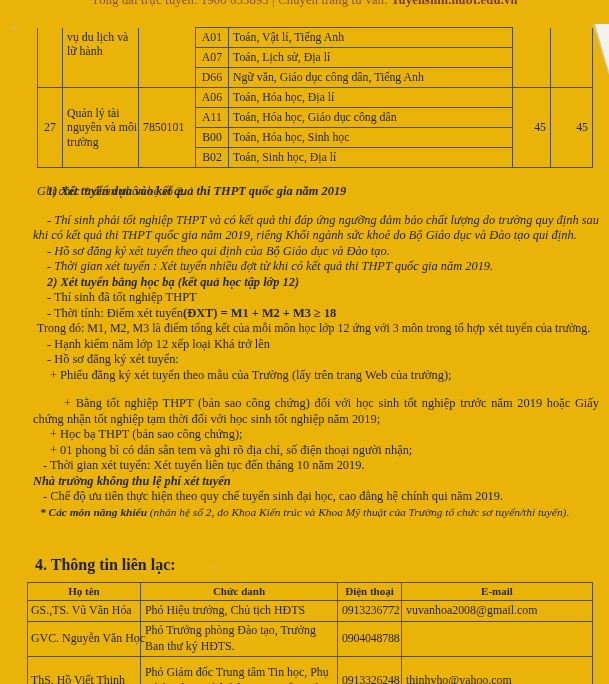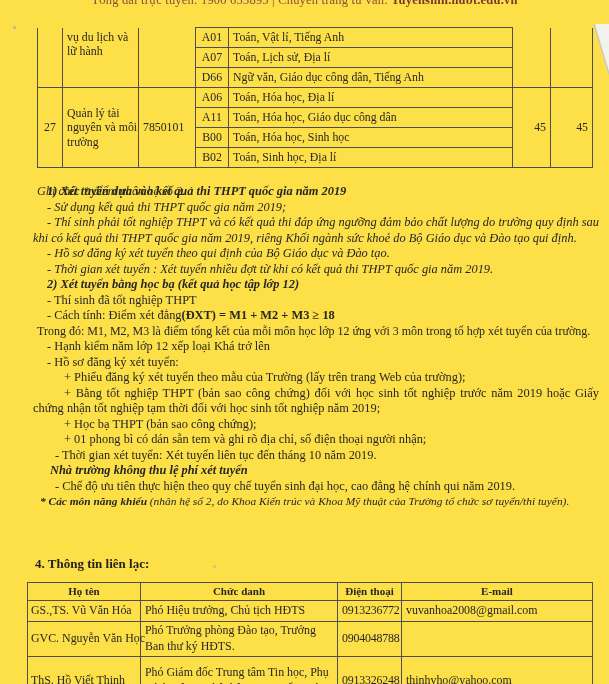--- a/index.html
+++ b/index.html
@@ -1,19 +1,19 @@
 <!DOCTYPE html>
 <html><head>
 <meta charset="utf-8">
 <style>
   * { margin:0; padding:0; box-sizing:border-box; }
   html,body { background:#ffffff; }
   .page {
     position:relative; width:609px; height:684px; overflow:hidden;
-    background:#fde047; color:#262626;
+    background:#eab308; color:#262626;
     font-family:"Liberation Serif","DejaVu Serif",serif;
   }
   
   .hotline {
     position:absolute; top:-7px; left:50%; transform:translateX(-50%);
     white-space:nowrap; font-size:12.5px; color:#8d4a3e; letter-spacing:.2px;
   }
   .hotline .site { font-weight:bold; color:#7c352c; }
 
   table { border-collapse:collapse; table-layout:fixed; }
@@ -27,32 +27,32 @@
   .adm td.combo { text-align:center; }
   .adm td.q { text-align:right; }
   .adm td.vtop { vertical-align:top; padding-top:2px; }
   .adm td.name div { white-space:nowrap; }
 
   .note { position:absolute; left:37px; top:184px; font-style:italic; font-size:12.3px; color:#30302e; }
 
   
   .bodyblock { position:absolute; left:33px; top:184px; width:566px; font-size:12.4px; line-height:15.5px; }
   .line.i1  { margin-left:14px; }
-  .line.i1b { margin-left:22px; }
-  .line.i1c { margin-left:17px; }
-  .line.i2  { margin-left:31px; }
-  .line.just { text-align:justify; }
+  .line.i1b { margin-left:10px; }
+  .line.i1c { }
+  .line.i2  { margin-left:17px; }
+  .line.just { text-align:justify;margin-top:13px; }
   .line.ti1 { text-indent:14px; }
   .line.ti2 { text-indent:31px; }
   .line.fit { font-size:12px; white-space:nowrap; margin-left:4px; }
   .line.fit2 { font-size:11.4px; white-space:nowrap; margin-left:7px; }
   .b { font-weight:bold; }
   .i { font-style:italic; }
 
-  .sec4 { position:absolute; left:35px; top:556px; font-weight:bold; font-size:13px; color:#222; }
+  .sec4 { position:absolute; left:35px; top:556px; font-weight:bold; font-size:16px; color:#222; }
 
   
   .contact { position:absolute; left:27px; top:582px; width:565px; font-size:11.9px; }
   .contact th, .contact td { border:1px solid #4e4e4e; padding:1px 4px; line-height:1.32; vertical-align:middle; text-align:left; }
   .contact th { text-align:center; font-size:11px; }
   .contact td.phone { text-align:center; letter-spacing:-0.2px; white-space:nowrap;margin-left:24px; }
   .contact td.nm { white-space:nowrap; padding-left:3px; }
   .contact tr:nth-child(1) { height:18px; }
   .contact tr:nth-child(2) { height:21px; }
   .contact tr:nth-child(3) { height:35px; }
@@ -127,27 +127,26 @@
           <td class="combo">B02</td>
           <td class="subj">Toán, Sinh học, Địa lí</td>
         </tr>
       </tbody>
   </table>
 
   <div class="note">Ghi chú: * điểm nhân hệ số 2.</div>
 
   <div class="bodyblock">
       <div class="line i1"><span class="b i">1) Xét tuyển dựa vào kết quả thi THPT quốc gia năm 2019</span></div>
-      <div class="line i1"><span class="i">- Sử dụng kết quả thi THPT quốc gia năm 2019;</span></div>
       <div class="line just ti1"><span class="i">- Thí sinh phải tốt nghiệp THPT và có kết quả thi đáp ứng ngưỡng đảm bảo chất lượng do trường quy định sau khi có kết quả thi THPT quốc gia năm 2019, riêng Khối ngành sức khoẻ do Bộ Giáo dục và Đào tạo qui định.</span></div>
       <div class="line i1"><span class="i">- Hồ sơ đăng ký xét tuyển theo qui định của Bộ Giáo dục và Đào tạo.</span></div>
       <div class="line i1"><span class="i">- Thời gian xét tuyển : Xét tuyển nhiều đợt từ khi có kết quả thi THPT quốc gia năm 2019.</span></div>
       <div class="line i1"><span class="b i">2) Xét tuyển bằng học bạ (kết quả học tập lớp 12)</span></div>
       <div class="line i1"><span>- Thí sinh đã tốt nghiệp THPT</span></div>
-      <div class="line i1"><span>- Cách tính:  Điểm xét đẳng</span><span class="b">(ĐXT) = M1 + M2 + M3 ≥ 18</span></div>
+      <div class="line i1"><span>- Thời tính:  Điểm xét tuyển</span><span class="b">(ĐXT) = M1 + M2 + M3 ≥ 18</span></div>
       <div class="line fit"><span>Trong đó:  M1, M2, M3 là điểm tổng kết của mỗi môn học lớp 12 ứng với 3 môn trong tổ hợp xét tuyển của trường.</span></div>
       <div class="line i1"><span>- Hạnh kiểm năm lớp 12 xếp loại Khá trở lên</span></div>
       <div class="line i1"><span>- Hồ sơ đăng ký xét tuyển:</span></div>
       <div class="line i2"><span>+ Phiếu đăng ký xét tuyển theo mẫu của Trường (lấy trên trang Web của trường);</span></div>
       <div class="line just ti2"><span>+ Bằng tốt nghiệp THPT (bản sao công chứng) đối với học sinh tốt nghiệp trước năm 2019 hoặc Giấy chứng nhận tốt nghiệp tạm thời đối với học sinh tốt nghiệp năm 2019;</span></div>
       <div class="line i2"><span>+ Học bạ THPT (bản sao công chứng);</span></div>
       <div class="line i2"><span>+ 01 phong bì có dán sẵn tem và ghi rõ địa chỉ, số điện thoại người nhận;</span></div>
       <div class="line i1b"><span>- Thời gian xét tuyển: Xét tuyển liên tục đến tháng 10 năm 2019.</span></div>
       <div class="line i1c"><span class="b i">Nhà trường không thu lệ phí xét tuyển</span></div>
       <div class="line i1b"><span>- Chế độ ưu tiên thực hiện theo quy chế tuyển sinh đại học, cao đẳng hệ chính qui năm 2019.</span></div>

